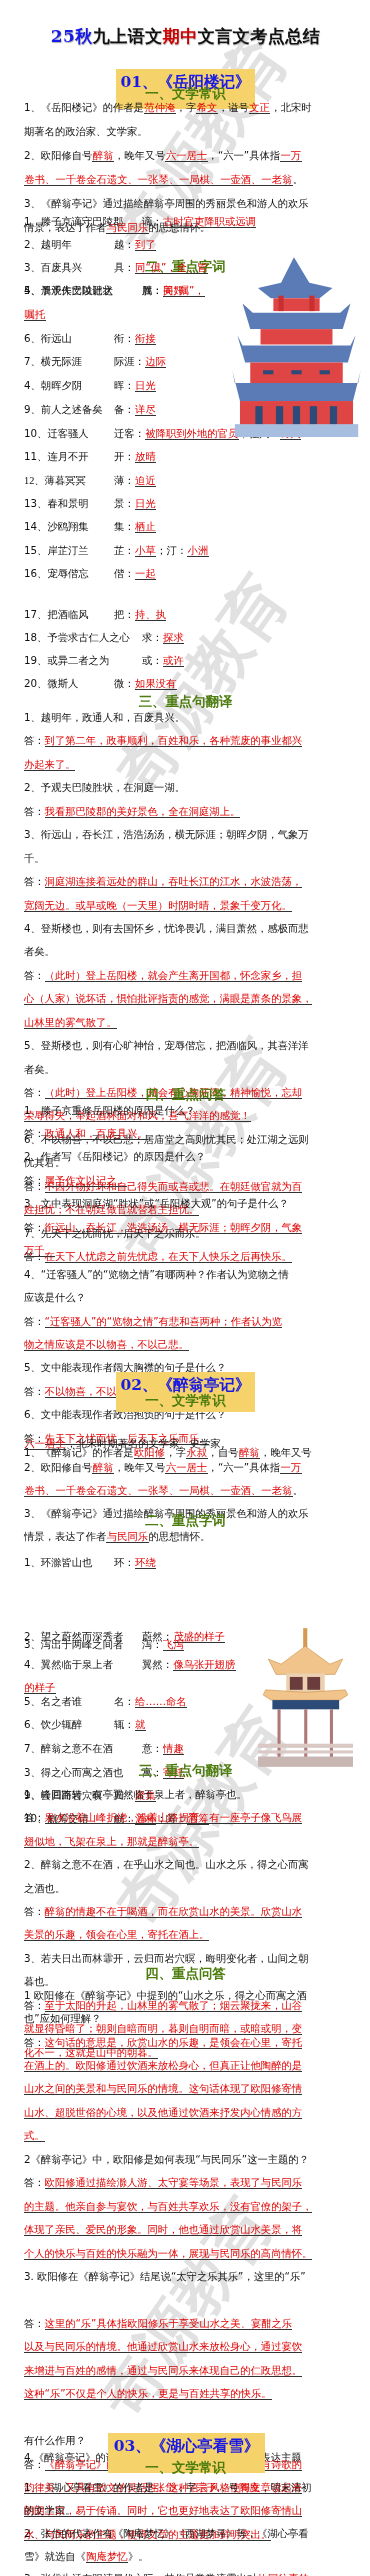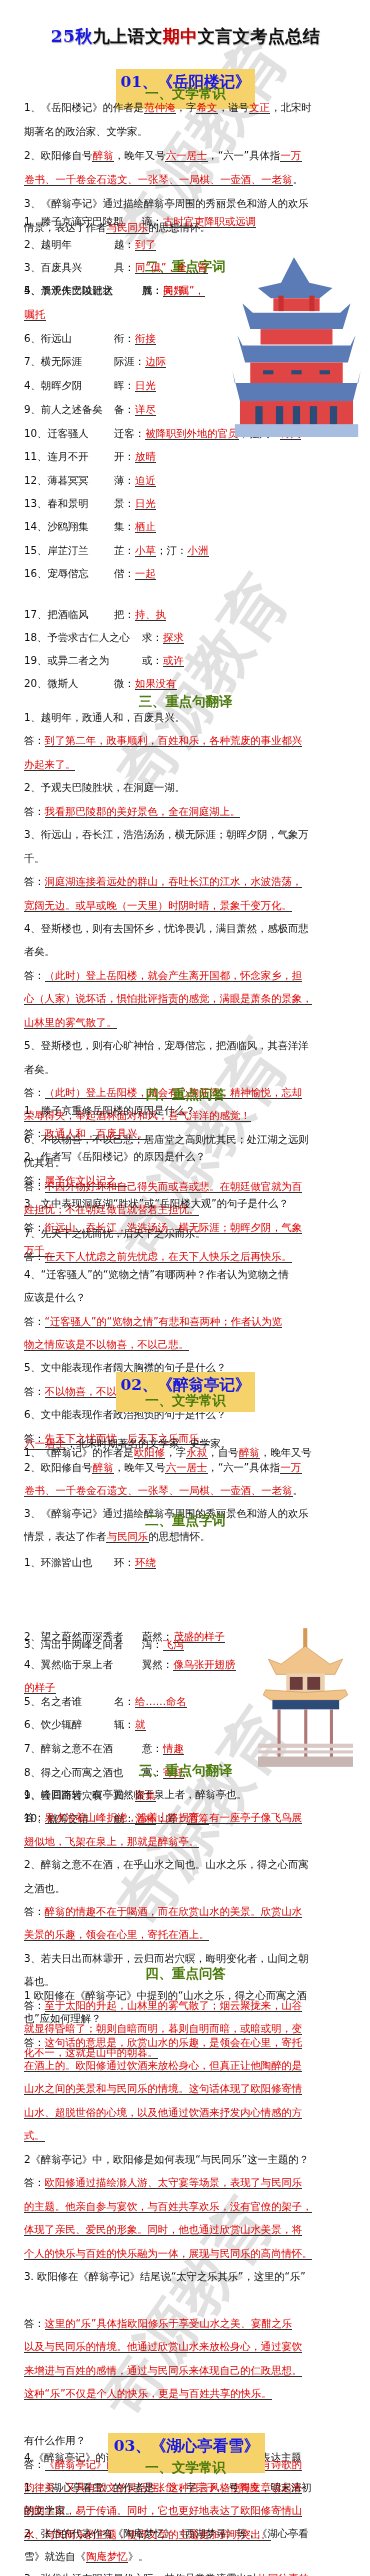--- a/index.html
+++ b/index.html
@@ -42,21 +42,21 @@
     <div class="line full" style="top: 261px; width: auto;"><span style="display: inline-block; min-width: 90px;">3、百废具兴</span><span>具：</span><span class="u">同“俱”，全、皆</span></div>
     <div class="line full" style="top: 284px; width: auto;"><span style="display: inline-block; min-width: 118px;">4、属予作文以记之</span><span>属：</span><span class="u">同“嘱”，</span></div>
     <div class="line full" style="top: 308px; width: auto;"><span class="u">嘱托</span></div>
     <div class="line full" style="top: 284px; width: auto;"><span style="display: inline-block; min-width: 118px;">5、予观夫巴陵胜状</span><span>胜：</span><span class="u">美好</span></div>
     <div class="line full" style="top: 332px; width: auto;"><span style="display: inline-block; min-width: 90px;">6、衔远山</span><span>衔：</span><span class="u">衔接</span></div>
     <div class="line full" style="top: 355px; width: auto;"><span style="display: inline-block; min-width: 90px;">7、横无际涯</span><span>际涯：</span><span class="u">边际</span></div>
     <div class="line full" style="top: 379px; width: auto;"><span style="display: inline-block; min-width: 90px;">4、朝晖夕阴</span><span>晖：</span><span class="u">日光</span></div>
     <div class="line full" style="top: 403px; width: auto;"><span style="display: inline-block; min-width: 90px;">9、前人之述备矣</span><span>备：</span><span class="u">详尽</span></div>
     <div class="line full" style="top: 427px; width: auto;"><span style="display: inline-block; min-width: 90px;">10、迁客骚人</span><span>迁客：</span><span class="u">被降职到外地的官员</span><span>；骚人：</span><span class="u">诗人</span></div>
     <div class="line full" style="top: 450px; width: auto;"><span style="display: inline-block; min-width: 90px;">11、连月不开</span><span>开：</span><span class="u">放晴</span></div>
-    <div class="line full" style="top: 474px; width: auto;"><span style="display: inline-block; min-width: 90px;">12、薄暮冥冥</span><span>薄：</span><span class="u">迫近</span></div>
+    <div class="line full" style="top: 474px; width: auto;"><span style="display: inline-block; min-width: 90px; font-family: Liberation Serif, serif;">12、薄暮冥冥</span><span>薄：</span><span class="u">迫近</span></div>
     <div class="line full" style="top: 497px; width: auto;"><span style="display: inline-block; min-width: 90px;">13、春和景明</span><span>景：</span><span class="u">日光</span></div>
     <div class="line full" style="top: 520px; width: auto;"><span style="display: inline-block; min-width: 90px;">14、沙鸥翔集</span><span>集：</span><span class="u">栖止</span></div>
     <div class="line full" style="top: 544px; width: auto;"><span style="display: inline-block; min-width: 90px;">15、岸芷汀兰</span><span>芷：</span><span class="u">小草</span><span>；汀：</span><span class="u">小洲</span></div>
     <div class="line full" style="top: 567px; width: auto;"><span style="display: inline-block; min-width: 90px;">16、宠辱偕忘</span><span>偕：</span><span class="u">一起</span></div>
     <div class="line full" style="top: 608px; width: auto;"><span style="display: inline-block; min-width: 90px;">17、把酒临风</span><span>把：</span><span class="u">持、执</span></div>
     <div class="line full" style="top: 631px; width: auto;"><span style="display: inline-block; min-width: 118px;">18、予尝求古仁人之心</span><span>求：</span><span class="u">探求</span></div>
     <div class="line full" style="top: 654px; width: auto;"><span style="display: inline-block; min-width: 118px;">19、或异二者之为</span><span>或：</span><span class="u">或许</span></div>
     <div class="line full" style="top: 677px; width: auto;"><span style="display: inline-block; min-width: 90px;">20、微斯人</span><span>微：</span><span class="u">如果没有</span></div>
     <div class="pagoda" style="left: 232px; top: 252px;"><svg width="129" height="185" viewBox="0 0 250 360">
       <path d="M120 10 L150 60 L195 70 L170 90 L75 90 L50 70 L95 60Z" fill="#5a7bb5"></path>
@@ -130,21 +130,21 @@
     <div class="line full" style="top: 1530px;"><span>情景，表达了作者</span><span class="u">与民同乐</span><span>的思想情怀。</span></div>
     <div class="sub" style="top: 1512px;">二、重点字词</div>
     <div class="line full" style="top: 1556px; width: auto;"><span style="display: inline-block; min-width: 90px;">1、环滁皆山也</span><span>环：</span><span class="u">环绕</span></div>
     <div class="line full" style="top: 1630px; width: auto;"><span style="display: inline-block; min-width: 118px;">2、望之蔚然而深秀者</span><span>蔚然：</span><span class="u">茂盛的样子</span></div>
     <div class="line full" style="top: 1638px; width: auto;"><span style="display: inline-block; min-width: 118px;">3、泻出于两峰之间者</span><span>泻：</span><span class="u">飞泻</span></div>
     <div class="line full" style="top: 1658px; width: auto;"><span style="display: inline-block; min-width: 118px;">4、翼然临于泉上者</span><span>翼然：</span><span class="u">像鸟张开翅膀</span></div>
     <div class="line full" style="top: 1681px; width: auto;"><span class="u">的样子</span></div>
     <div class="line full" style="top: 1695px; width: auto;"><span style="display: inline-block; min-width: 90px;">5、名之者谁</span><span>名：</span><span class="u">给……命名</span></div>
     <div class="line full" style="top: 1718px; width: auto;"><span style="display: inline-block; min-width: 90px;">6、饮少辄醉</span><span>辄：</span><span class="u">就</span></div>
     <div class="line full" style="top: 1742px; width: auto;"><span style="display: inline-block; min-width: 118px;">7、醉翁之意不在酒</span><span>意：</span><span class="u">情趣</span></div>
-    <div class="line full" style="top: 1766px; width: auto;"><span style="display: inline-block; min-width: 118px;">8、得之心而寓之酒也</span><span>寓：</span><span class="u">寄托</span></div>
+    <div class="line full" style="top: 1766px; width: auto;"><span style="display: inline-block; min-width: 118px;">3、得之心而寓之酒也</span><span>寓：</span><span class="u">寄托</span></div>
     <div class="line full" style="top: 1789px; width: auto;"><span style="display: inline-block; min-width: 90px;">9、云归而岩穴暝</span><span>归：</span><span class="u">聚集</span></div>
     <div class="line full" style="top: 1812px; width: auto;"><span style="display: inline-block; min-width: 90px;">10、觥筹交错</span><span>觥：</span><span class="u">酒杯</span><span>；筹：</span><span class="u">酒筹</span></div>
     <div class="pagoda" style="left: 258px; top: 1628px;"><svg width="95" height="139" viewBox="0 0 185 270">
       <rect x="88" y="0" width="8" height="40" fill="#d49a52"></rect>
       <path d="M92 35 L140 70 L165 60 L150 90 L35 90 L20 60 L45 70Z" fill="#f0c48a" stroke="#c8883e"></path>
       <rect x="55" y="88" width="75" height="40" fill="#ecd1b0"></rect>
         <rect x="62" y="95" width="25" height="25" fill="#6a3c3c"></rect>
         <rect x="96" y="95" width="25" height="25" fill="#6a3c3c"></rect>
       <path d="M15 120 L92 125 L170 120 L175 130 L160 140 L25 140 L10 130Z" fill="#f0c48a" stroke="#c8883e"></path>
       <rect x="28" y="140" width="130" height="18" fill="#2c4b78"></rect>

